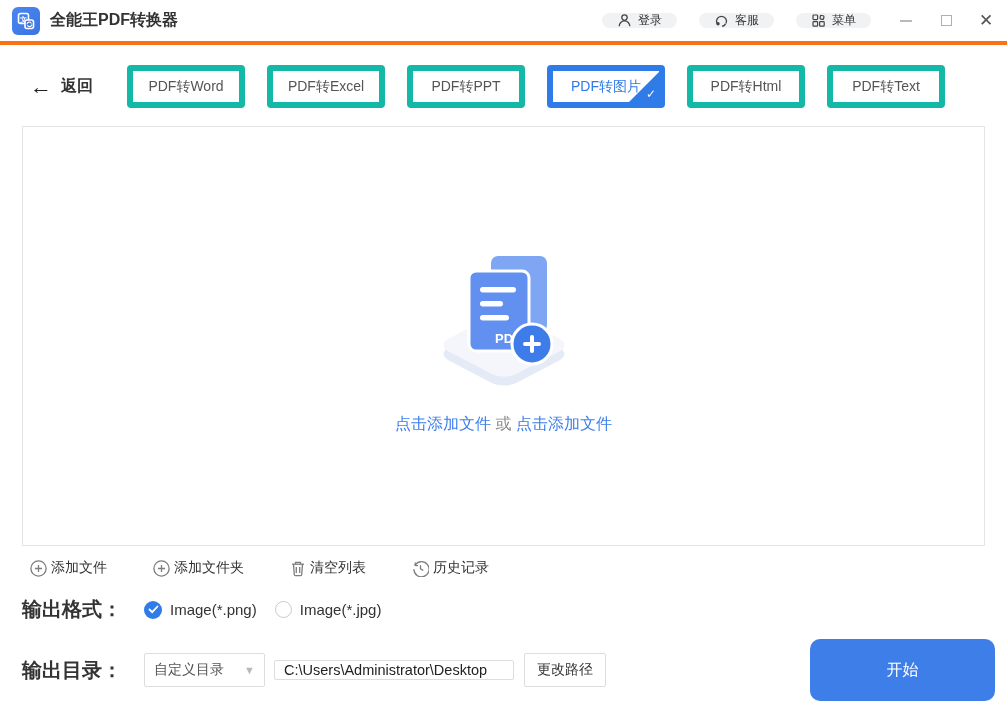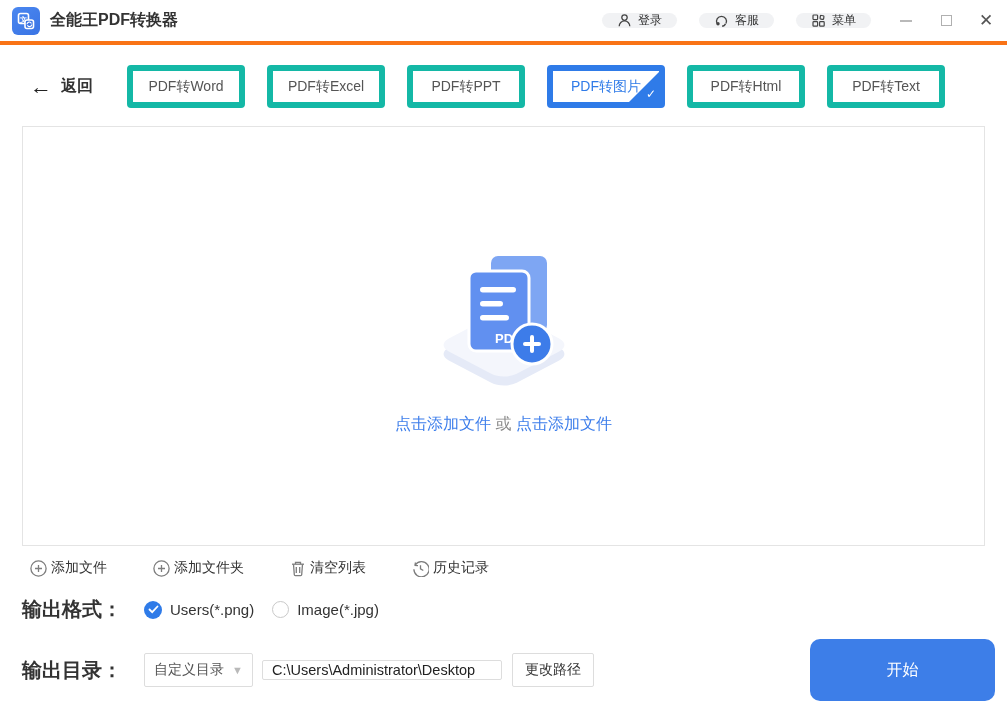--- a/index.html
+++ b/index.html
@@ -63,21 +63,21 @@
     cursor:pointer; font-size:15px; color:#333; }
   .radio-opt + .radio-opt { margin-left:18px; }
   .radio-on { width:18px; height:18px; border-radius:50%; background:#2f7be8;
     display:flex; align-items:center; justify-content:center; }
   .radio-off { width:17px; height:17px; border-radius:50%; border:1px solid #c9c9c9;
     background:#fff; }
 
   
   .outputrow { margin-top:16px; padding:0 12px 0 22px; display:flex;
     align-items:center; }
-  .select-box { margin-left:22px; width:109px; height:34px; border:1px solid #ddd;
+  .select-box { margin-left:22px; width:121px; height:34px; border:1px solid #ddd;
     border-radius:2px; display:flex; align-items:center; padding:0 9px;
     justify-content:space-between; font-size:14px; color:#555; cursor:pointer;
     background:#fff; }
   .caret { color:#b9b9b9; font-size:11px; }
   .path-input { margin-left:9px; width:240px; height:20px; border:1px solid #ddd;
     border-radius:2px; padding:0 9px; font-size:14.5px; color:#222; outline:none;
     font-family:"Liberation Sans","DejaVu Sans",sans-serif; }
   .change-btn { margin-left:10px; height:34px; padding:0 12px; border:1px solid #ddd;
     border-radius:2px; background:#fff; font-size:14px; color:#333; cursor:pointer;text-align:right; }
   .spacer { flex:1; }
@@ -218,21 +218,21 @@
 </div>
 
 <div class="formatrow">
   <span class="rowlabel">输出格式：</span>
   <div class="radio-opt">
     <span class="radio-on">
       <svg width="11" height="9" viewBox="0 0 11 9">
           <path d="M1.5 4.5 l2.7 2.7 L9.5 1.5" fill="none" stroke="#fff" stroke-width="1.8" stroke-linecap="round"></path>
         </svg>
     </span>
-    <span>Users(*.png)</span>
+    <span>Image(*.png)</span>
   </div>
   <div class="radio-opt">
     <span class="radio-off"></span>
     <span>Image(*.jpg)</span>
   </div>
 </div>
 
 <div class="outputrow">
   <span class="rowlabel">输出目录：</span>
   <div class="select-box">

